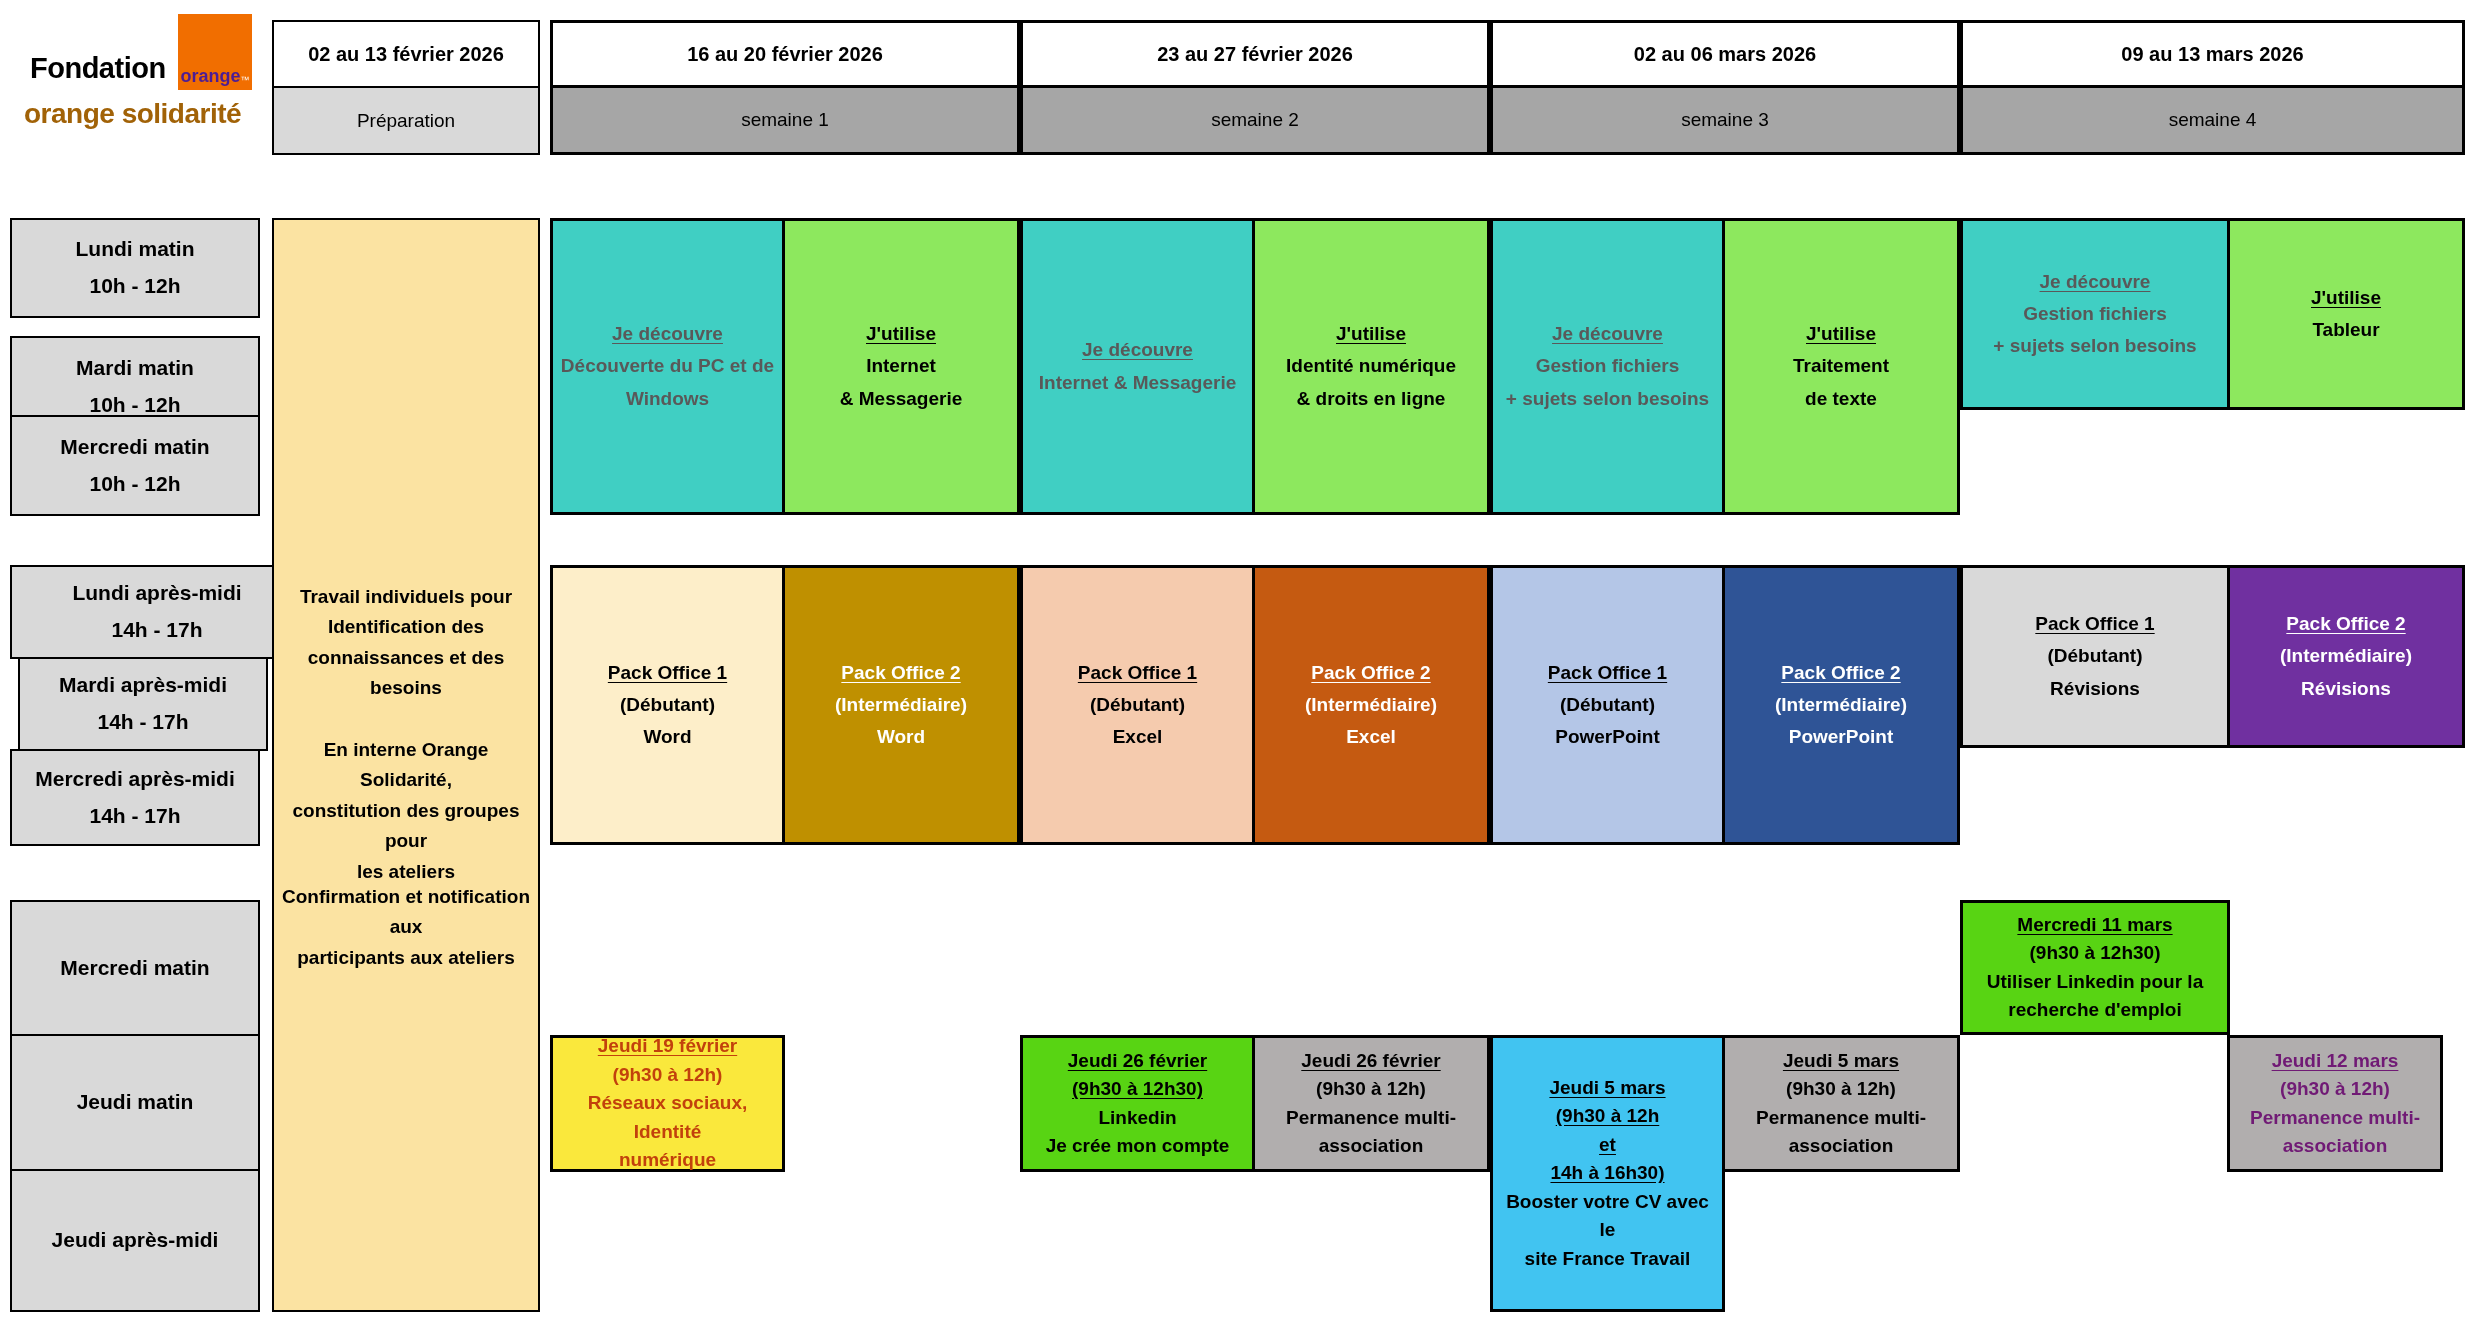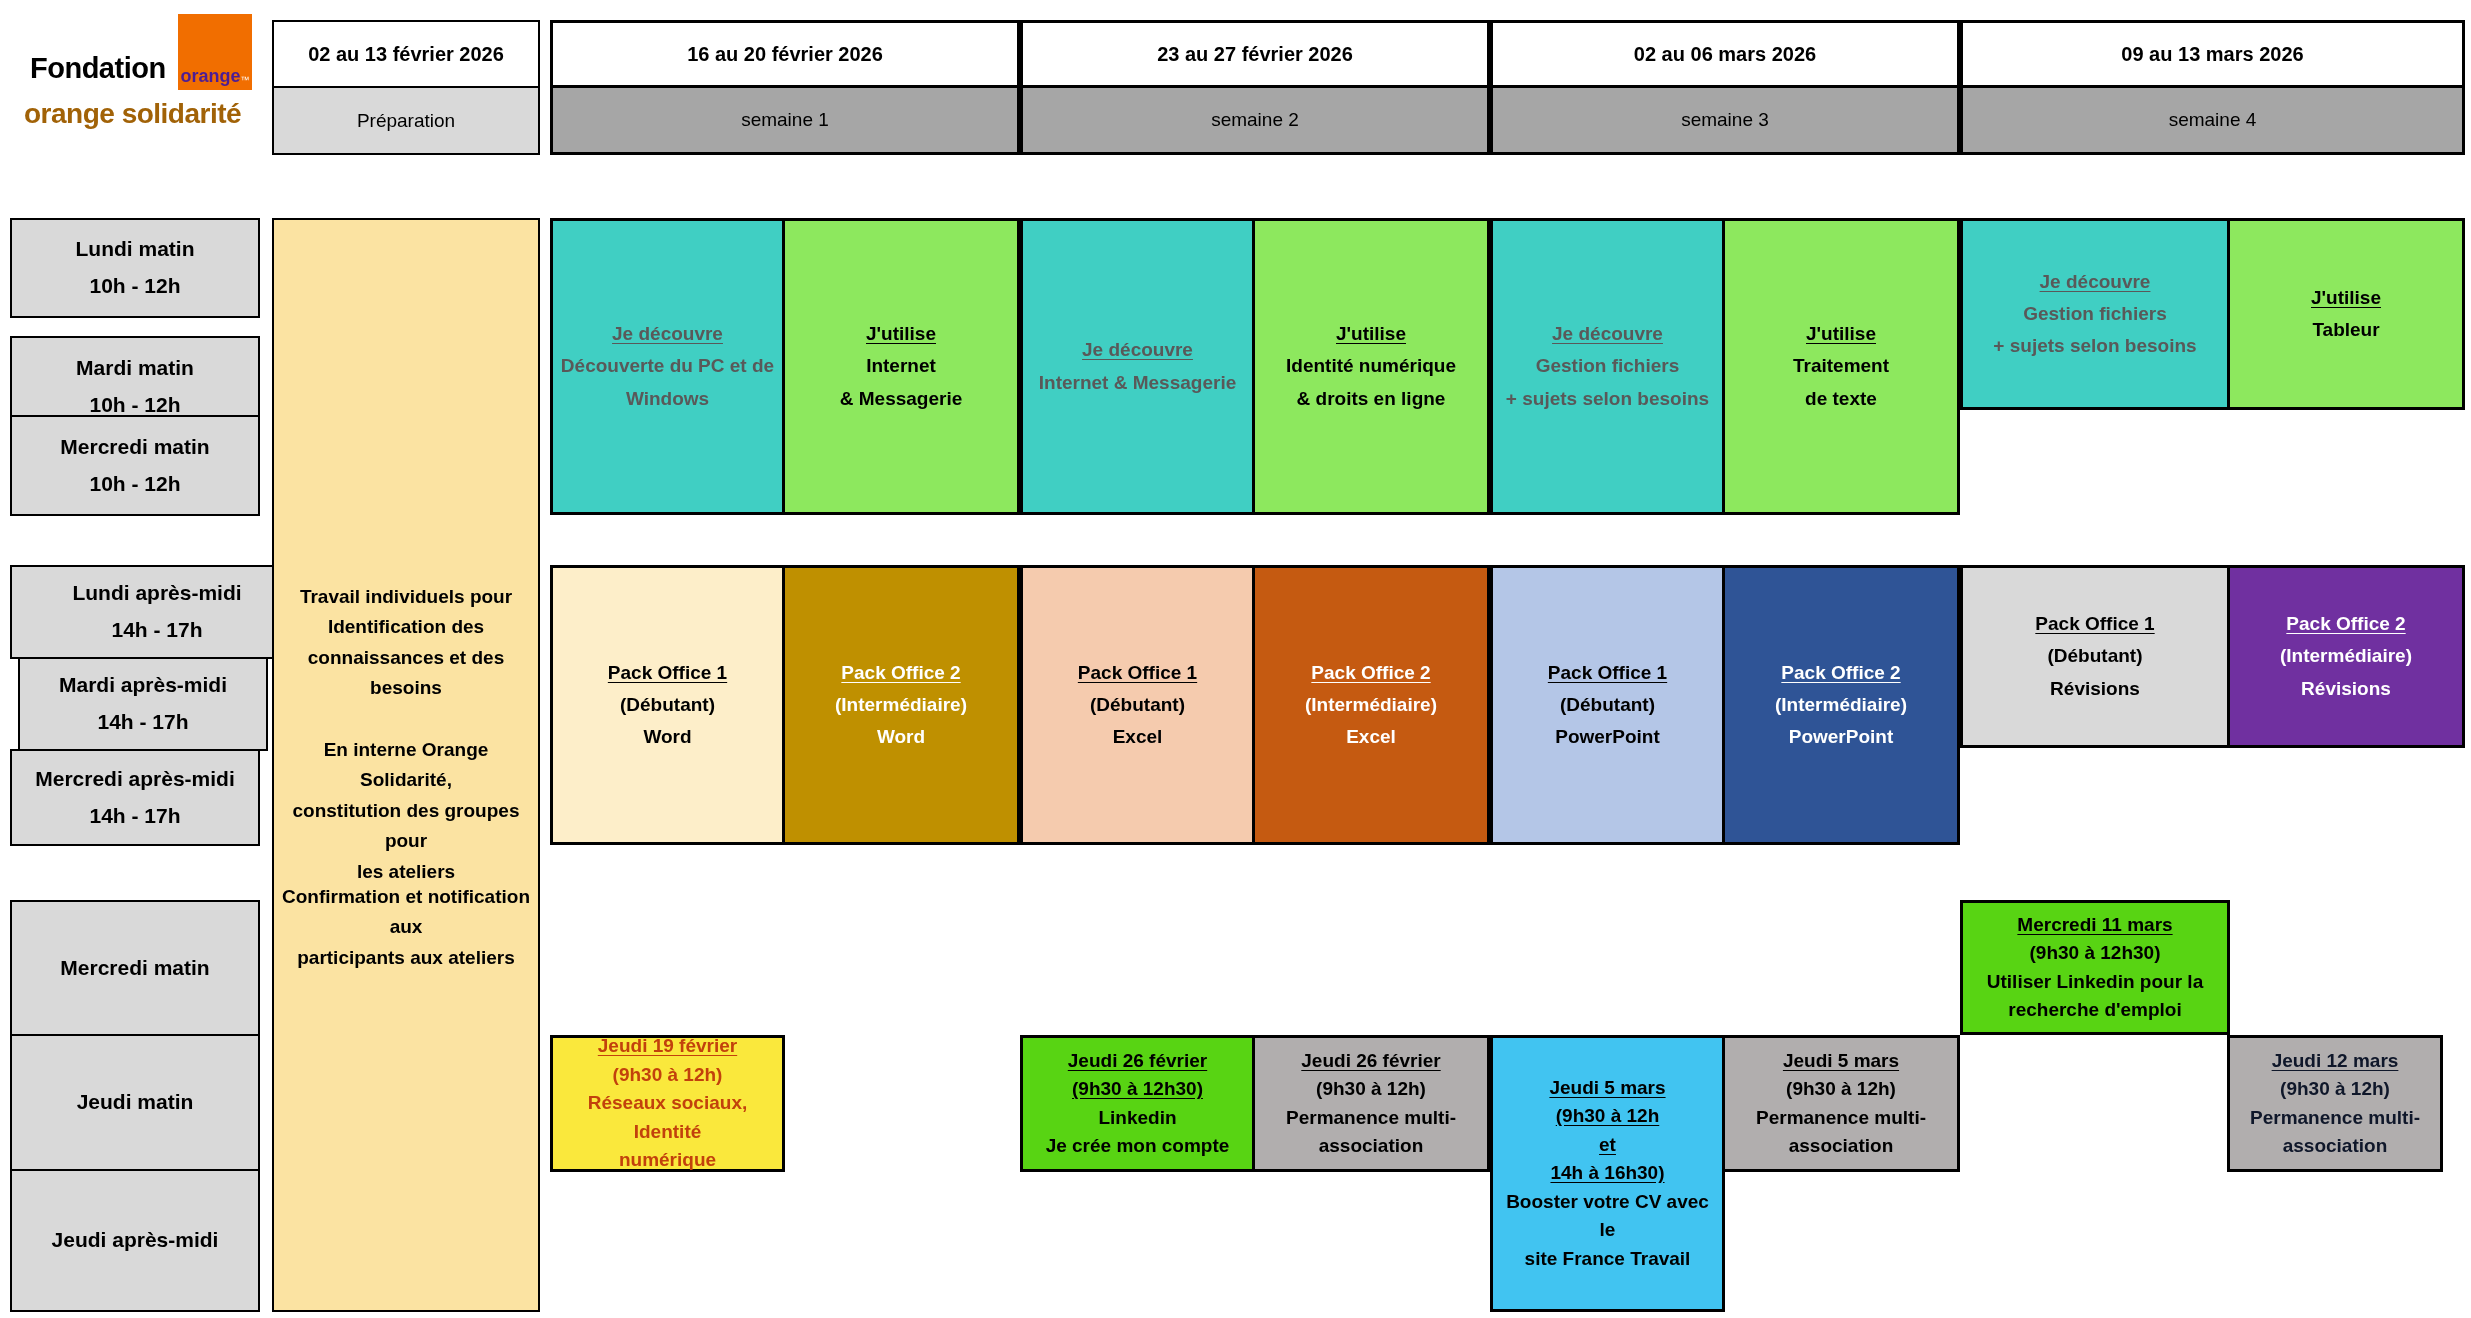--- a/index.html
+++ b/index.html
@@ -235,20 +235,20 @@
       <div>(9h30 à 12h)</div>
       <div>Permanence multi-</div>
       <div>association</div>
     </div>
   <div class="cell small" style="left: 1960px; top: 900px; width: 270px; height: 135px; background: rgb(88, 212, 19); color: rgb(0, 0, 0);">
       <div class="u">Mercredi 11 mars</div>
       <div>(9h30 à 12h30)</div>
       <div>Utiliser Linkedin pour la</div>
       <div>recherche d'emploi</div>
     </div>
-  <div class="cell small" style="left: 2227px; top: 1035px; width: 216px; height: 137px; background: rgb(177, 174, 174); color: #0f172a;">
+  <div class="cell small" style="left: 2227px; top: 1035px; width: 216px; height: 137px; background: rgb(177, 174, 174); color: #701a75;">
       <div class="u">Jeudi 12 mars</div>
       <div>(9h30 à 12h)</div>
       <div>Permanence multi-</div>
       <div>association</div>
     </div>
 
 </div>
 
 </body></html>

